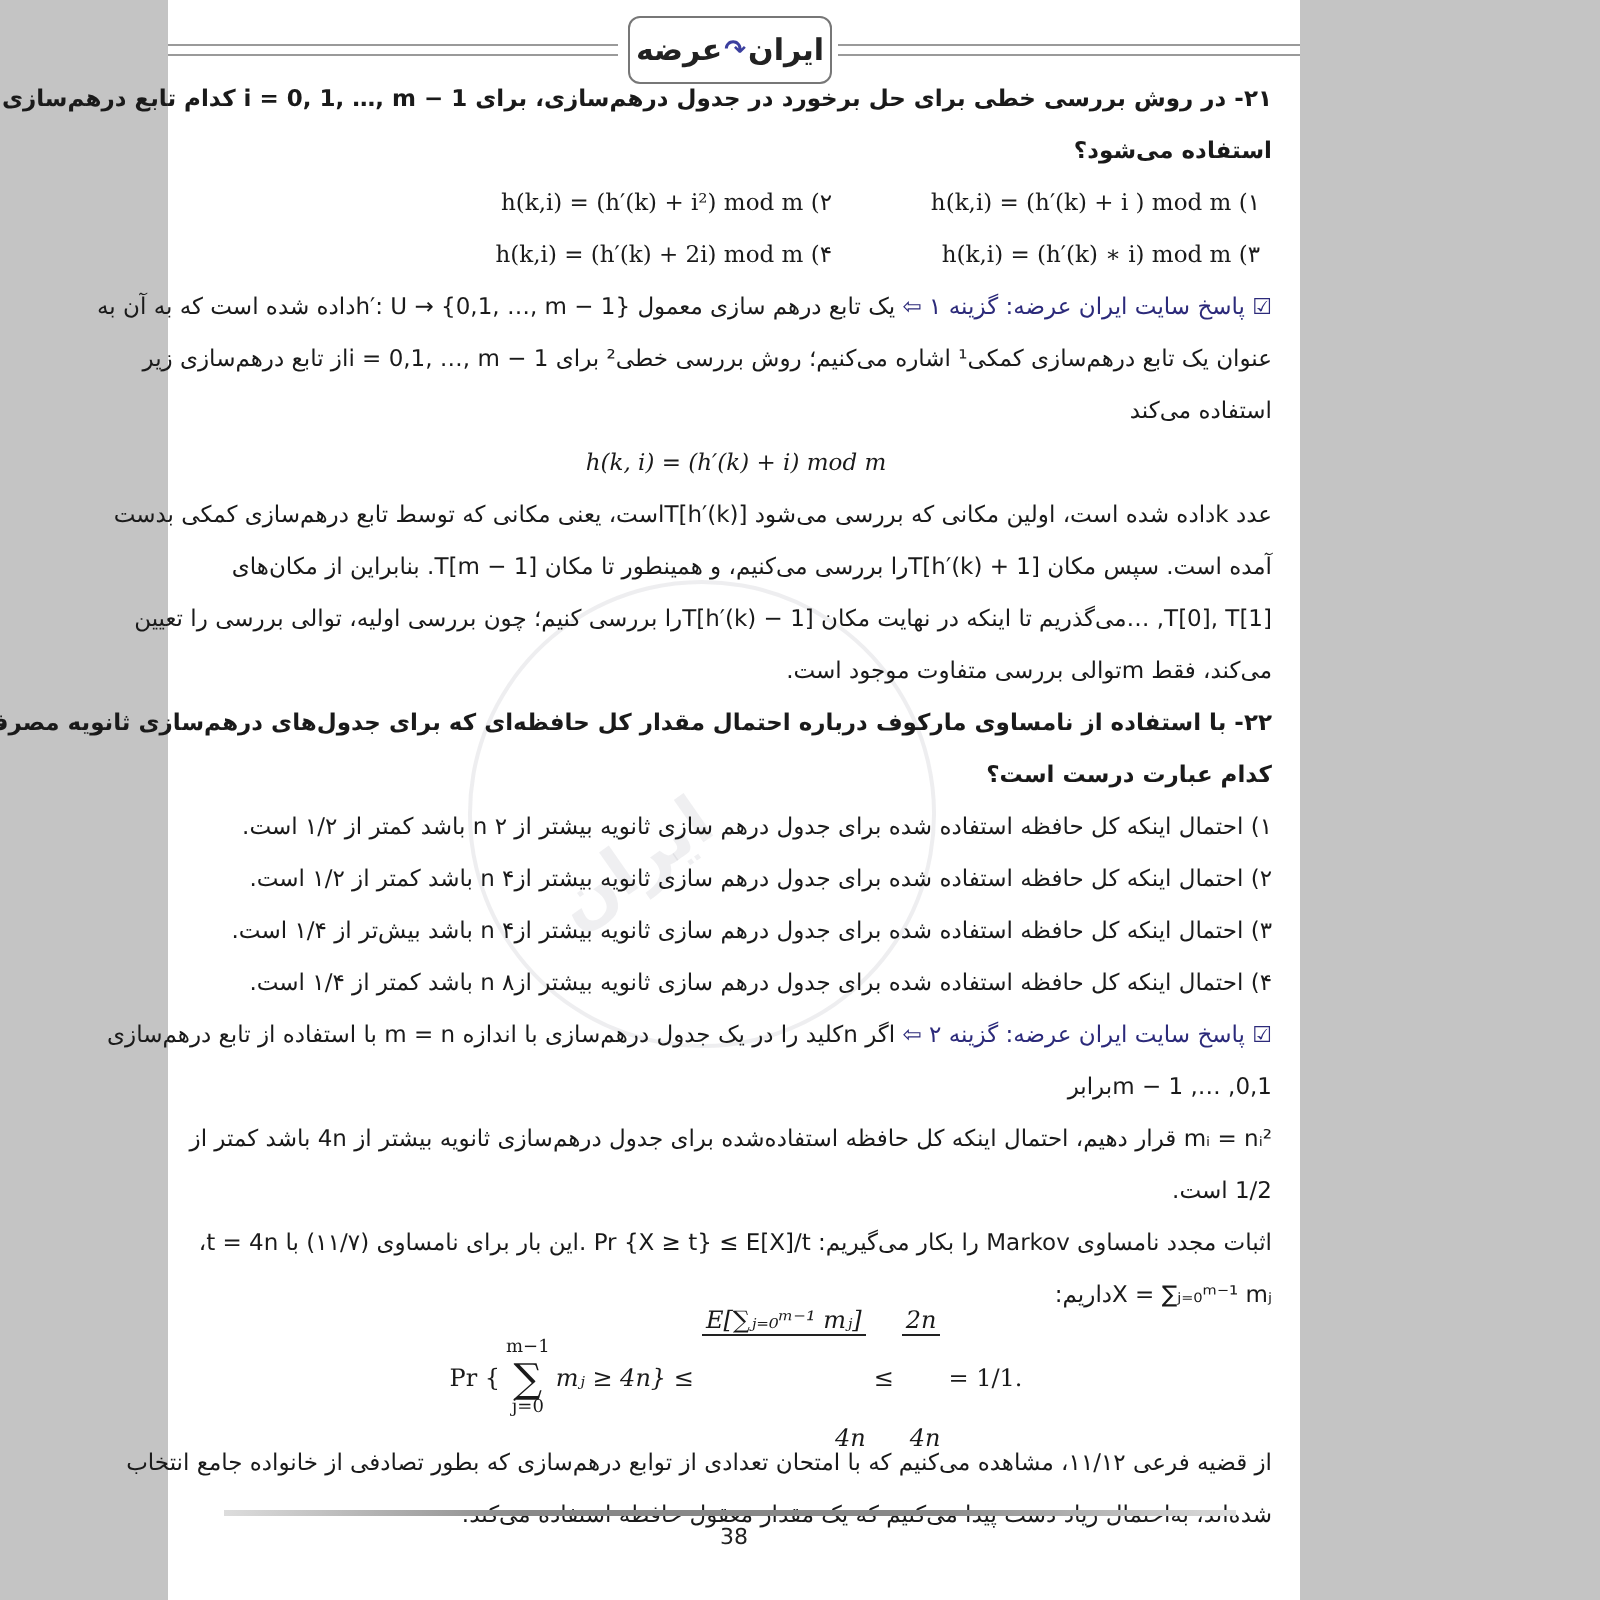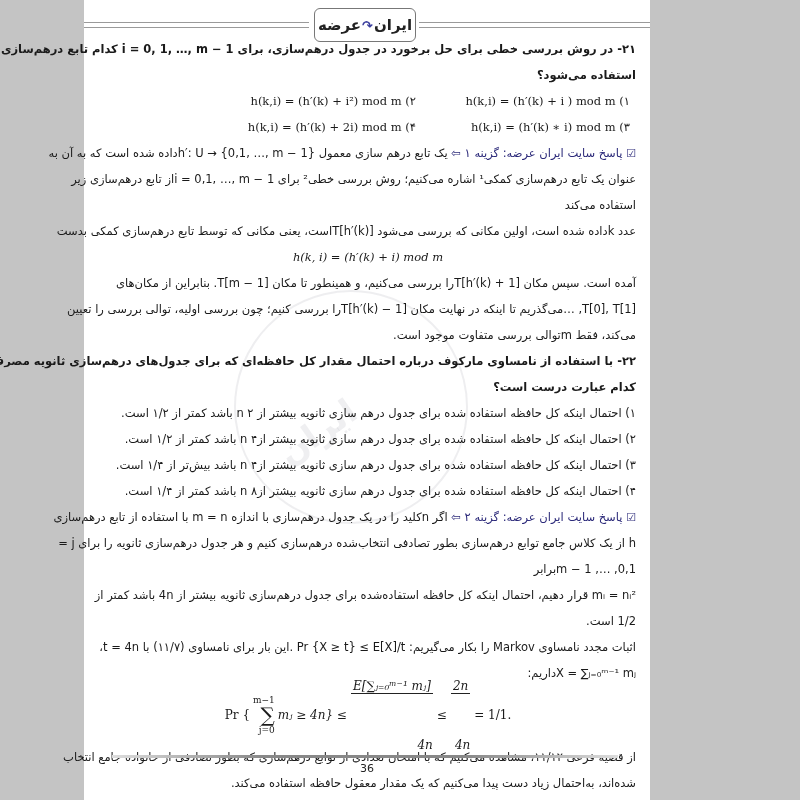--- a/index.html
+++ b/index.html
@@ -33,21 +33,21 @@
   .opt.c1 { right: 6px; } .opt.c2 { right: 220px; }
   .opt.r1 { top: 6px; } .opt.r2 { top: 32px; }
   .center { text-align: center; }
   .answer-label { color: #2c2a7a; font-weight: normal; }
   .check { color: #2c2a7a; font-size: 11px; }
   .choice { height: 26px; line-height: 26px; padding-right: 0px; }
   .big-eq { height: 58px; display: flex; justify-content: center; align-items: center; direction: ltr; font-family: "DejaVu Serif", serif; font-size: 12px; }
   .frac { display: inline-flex; flex-direction: column; align-items: flex-end; margin: 0 4px; }
   .frac .num { border-bottom: 1px solid #222; padding: 0 2px; font-style: italic; }
   .frac .den { font-style: italic; margin-top: 44px; }
-  .sum { display: inline-flex; flex-direction: column; align-items: flex-end; font-size: 9px; margin: 0 3px; }
+  .sum { display: inline-flex; flex-direction: column; align-items: center; font-size: 9px; margin: 0 3px; }
   .sum .sig { font-size: 20px; line-height: 20px; }
   .footer-rule { position: absolute; left: 28px; top: 755px; width: 506px; height: 3px; background: linear-gradient(90deg, #ddd, #888 30%, #888 70%, #ddd); }
   .page-num { position: absolute; left: 0; width: 566px; top: 762px; text-align: center; font-size: 11px; color: #222; }
   .footer-title { position: absolute; left: 30px; top: 806px; font-size: 11.5px; font-weight: bold; color: #111; direction: rtl; text-align: center; }
   .watermark {
     position: absolute; left: 150px; top: 290px; width: 230px; height: 230px; border: 2px solid rgba(120,120,140,0.13);
     border-radius: 50%; transform: rotate(-35deg);
   }
   .wm-text { position: absolute; left: 30px; top: 96px; font-size: 34px; color: rgba(120,120,140,0.12); font-weight: bold; direction: rtl; }
 </style>
@@ -77,38 +77,37 @@
       <div class="opt c1 r2"><span>h(k,i) = (h′(k) ∗ i) mod m</span> <span>(۳</span></div>
       <div class="opt c2 r2"><span>h(k,i) = (h′(k) + 2i) mod m</span> <span>(۴</span></div>
     </div>
     <div class="line">
       <span class="check">☑</span>
       <span class="answer-label">پاسخ سایت ایران عرضه: گزینه ۱ ⇦</span>
       <span>یک تابع درهم سازی معمول h′: U → {0,1, …, m − 1}داده شده است که به آن به</span>
     </div>
     <div class="line">عنوان یک تابع درهم‌سازی کمکی¹ اشاره می‌کنیم؛ روش بررسی خطی² برای i = 0,1, …, m − 1از تابع درهم‌سازی زیر</div>
     <div class="line">استفاده می‌کند</div>
+    <div class="line center math">h(k, i) = (h′(k) + i) mod m</div>
     <div class="line">عدد kداده شده است، اولین مکانی که بررسی می‌شود T[h′(k)]است، یعنی مکانی که توسط تابع درهم‌سازی کمکی بدست</div>
-    <div class="line center math">h(k, i) = (h′(k) + i) mod m</div>
     <div class="line">آمده است. سپس مکان T[h′(k) + 1]را بررسی می‌کنیم، و همینطور تا مکان T[m − 1]. بنابراین از مکان‌های</div>
     <div class="line">T[0], T[1], …می‌گذریم تا اینکه در نهایت مکان T[h′(k) − 1]را بررسی کنیم؛ چون بررسی اولیه، توالی بررسی را تعیین</div>
     <div class="line">می‌کند، فقط mتوالی بررسی متفاوت موجود است.</div>
 
     <div class="line bold">۲۲- با استفاده از نامساوی مارکوف درباره احتمال مقدار کل حافظه‌ای که برای جدول‌های درهم‌سازی ثانویه مصرف می‌شود،</div>
     <div class="line bold">کدام عبارت درست است؟</div>
     <div class="choice">۱) احتمال اینکه کل حافظه استفاده شده برای جدول درهم سازی ثانویه بیشتر از n ۲ باشد کمتر از ۱/۲ است.</div>
     <div class="choice">۲) احتمال اینکه کل حافظه استفاده شده برای جدول درهم سازی ثانویه بیشتر ازn ۴ باشد کمتر از ۱/۲ است.</div>
     <div class="choice">۳) احتمال اینکه کل حافظه استفاده شده برای جدول درهم سازی ثانویه بیشتر ازn ۴ باشد بیش‌تر از ۱/۴ است.</div>
     <div class="choice">۴) احتمال اینکه کل حافظه استفاده شده برای جدول درهم سازی ثانویه بیشتر ازn ۸ باشد کمتر از ۱/۴ است.</div>
     <div class="line">
       <span class="check">☑</span>
       <span class="answer-label">پاسخ سایت ایران عرضه: گزینه ۲ ⇦</span>
       <span>اگر nکلید را در یک جدول درهم‌سازی با اندازه m = n با استفاده از تابع درهم‌سازی</span>
     </div>
-    <div class="line">h از یک کلاس جامع توابع درهم‌سازی بطور تصادفی انتخاب‌شده درهم‌سازی کنیم و هر جدول درهم‌سازی ثانویه را برای j =</div>
     <div class="line">0,1, …, m − 1برابر</div>
     <div class="line">mᵢ = nᵢ² قرار دهیم، احتمال اینکه کل حافظه استفاده‌شده برای جدول درهم‌سازی ثانویه بیشتر از 4n باشد کمتر از</div>
     <div class="line">1/2 است.</div>
     <div class="line">اثبات مجدد نامساوی Markov را بکار می‌گیریم: Pr {X ≥ t} ≤ E[X]/t .این بار برای نامساوی (۱۱/۷) با t = 4n،</div>
     <div class="line">X = ∑ⱼ₌₀ᵐ⁻¹ mⱼداریم:</div>
     <div class="big-eq">
       <span>Pr {</span>
       <span class="sum">
         <span>m−1</span>
         <span class="sig">∑</span>
@@ -124,15 +123,15 @@
         <span class="num">2n</span>
         <span class="den">4n</span>
       </span>
       <span>= 1/1.</span>
     </div>
     <div class="line">از قضیه فرعی ۱۱/۱۲، مشاهده می‌کنیم که با امتحان تعدادی از توابع درهم‌سازی که بطور تصادفی از خانواده جامع انتخاب</div>
     <div class="line">شده‌اند، به‌احتمال زیاد دست پیدا می‌کنیم که یک مقدار معقول حافظه استفاده می‌کند.</div>
   </div>
 
   <div class="footer-rule"></div>
-  <div class="page-num">36</div>
+  <div class="page-num">38</div>
   <div class="footer-title">سوالات استخدامی طراحی الگوریتم با پاسخ</div>
 </div>
 
 </body></html>

